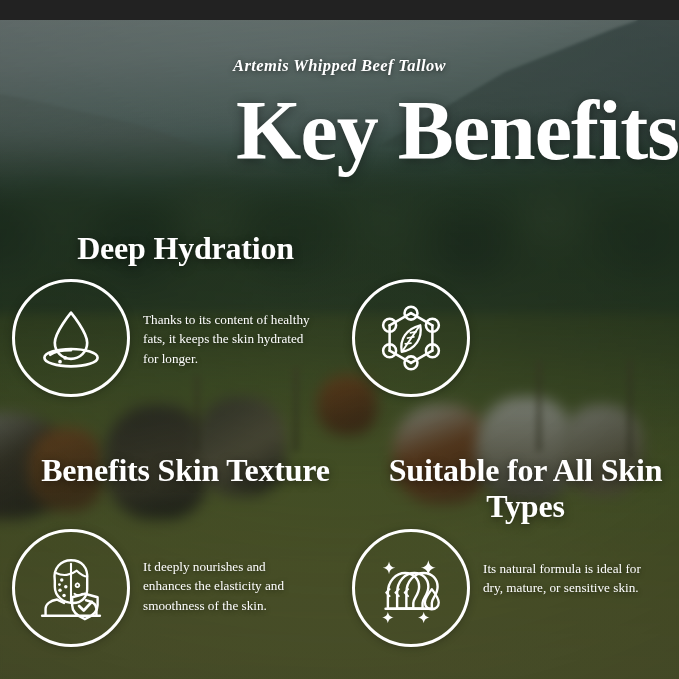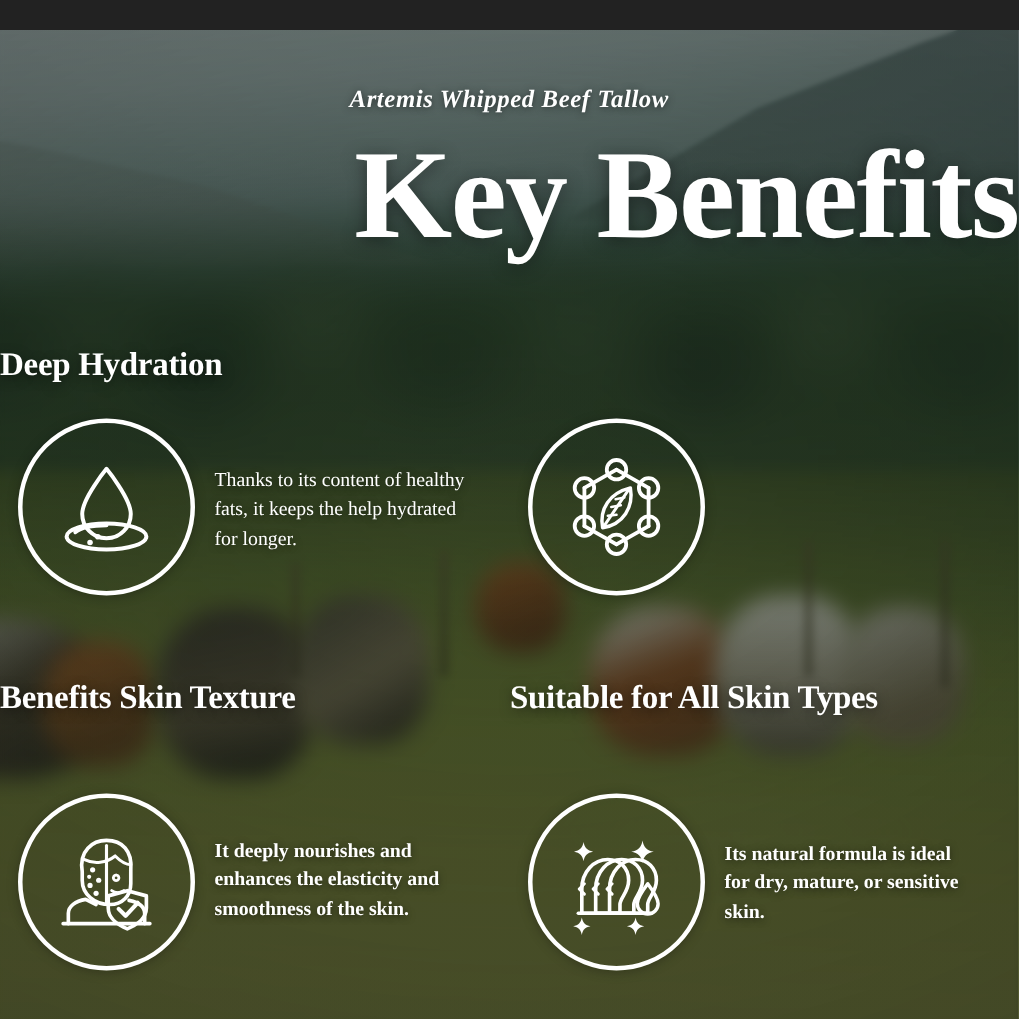--- a/index.html
+++ b/index.html
@@ -195,23 +195,24 @@
     height: 238px;
   }
   .cell.r0 { top: 0; }
   .cell.r1 { top: 222px; }
   .cell.c0 { left: 0; }
   .cell.c1 { left: 340px; }
 
   .cell-title {
     position: absolute;
     top: 8px;
-    left: 0;
+    left: 16px;
     width: 339px;
-    font-size: 22px;
+    text-align: center;
+    font-size: 32px;
     line-height: 1.12;
     font-weight: bold;
     letter-spacing: -.2px;
     text-shadow: 0 2px 8px rgba(0,0,0,.5);
   }
 
   .icon-circle {
     position: absolute;
     width: 118px;
     height: 118px;
@@ -234,21 +235,21 @@
 
   .cell-body {
     position: absolute;
     left: 143px;
     width: 168px;
     font-size: 13.2px;
     line-height: 1.47;
     text-shadow: 0 1px 5px rgba(0,0,0,.5);
   }
   .cell.r0 .cell-body { top: 87px; }
-  .cell.r1 .cell-body { top: 112px; font-weight: bold; }
+  .cell.r1 .cell-body { top: 112px; }
   .cell.r0.c1 .cell-body { top: 72px; }
   .cell.r1.c1 .cell-body { top: 114px; }
 </style>
 </head>
 <body>
 
 <div id="poster">
 
   <div class="bg-layer">
     <div class="bg-sky"></div>
@@ -288,21 +289,21 @@
         <div class="cell-title">Deep Hydration</div>
         <div class="icon-circle">
           <svg viewBox="0 0 64 64" fill="none" stroke="#ffffff" stroke-width="2.3" stroke-linecap="round" stroke-linejoin="round">
             <path d="M32 10 C32 10, 46 27, 46 36 A14 14 0 0 1 18 36 C18 27, 32 10, 32 10 Z"></path>
             <ellipse cx="32" cy="49" rx="23" ry="7.5"></ellipse>
             <path d="M14 46.5 C17 44, 24 42.5, 32 42.5"></path>
             <circle cx="22.5" cy="52.5" r="1.6" fill="#ffffff" stroke="none"></circle>
             <circle cx="27" cy="49.2" r="1.6" fill="#ffffff" stroke="none"></circle>
           </svg>
         </div>
-        <div class="cell-body">Thanks to its content of healthy fats, it keeps the help hydrated for longer.</div>
+        <div class="cell-body">Thanks to its content of healthy fats, it keeps the skin hydrated for longer.</div>
       </div>
 
       <div class="cell r0 c1">
         <div class="icon-circle">
           <svg viewBox="0 0 64 64" fill="none" stroke="#ffffff" stroke-width="2.2" stroke-linecap="round" stroke-linejoin="round">
             <line x1="32" y1="10.5" x2="13.5" y2="21"></line>
             <line x1="32" y1="10.5" x2="50.5" y2="21"></line>
             <line x1="13.5" y1="21" x2="13.5" y2="43"></line>
             <line x1="50.5" y1="21" x2="50.5" y2="43"></line>
             <line x1="13.5" y1="43" x2="32" y2="53.5"></line>

